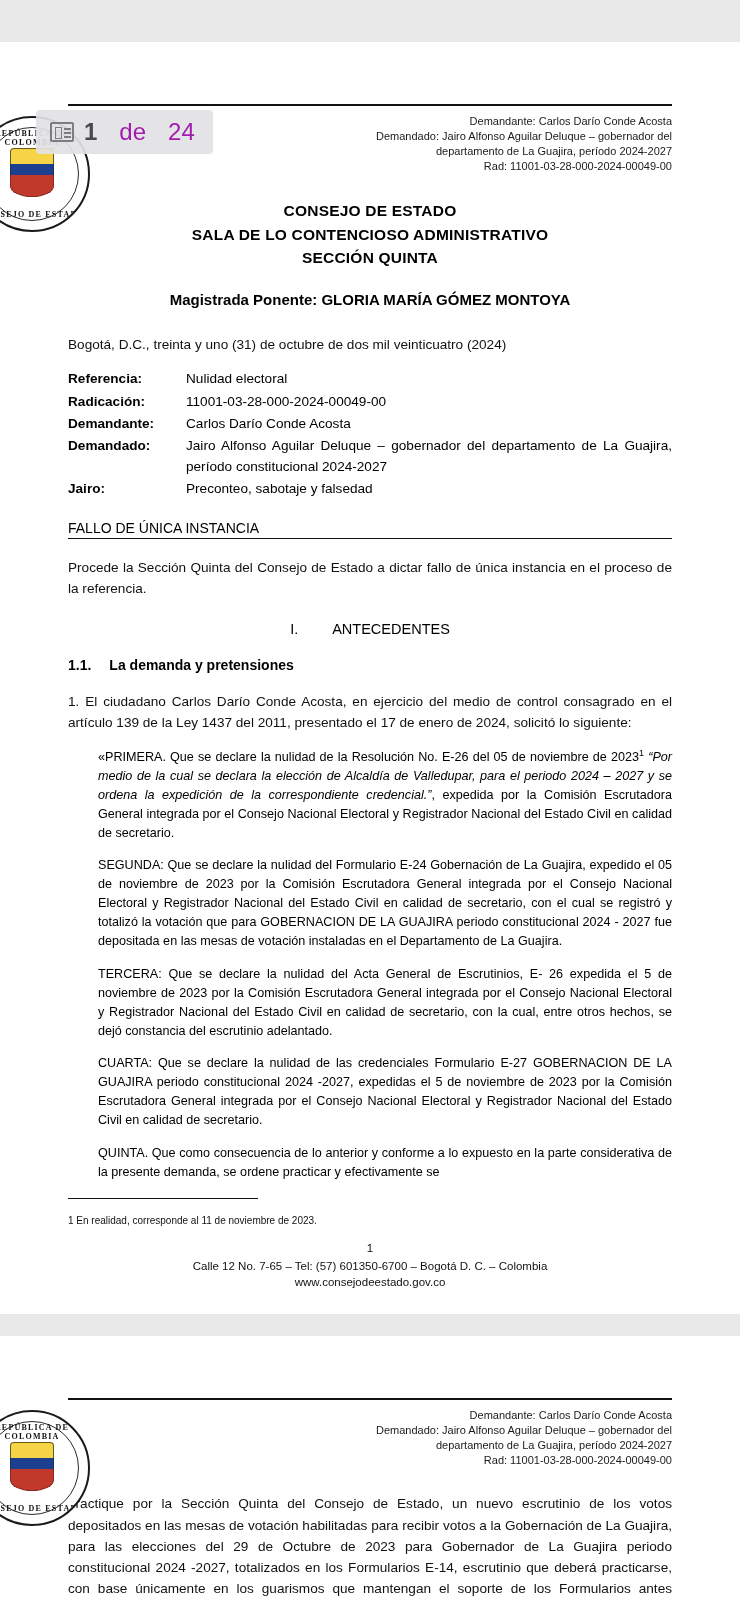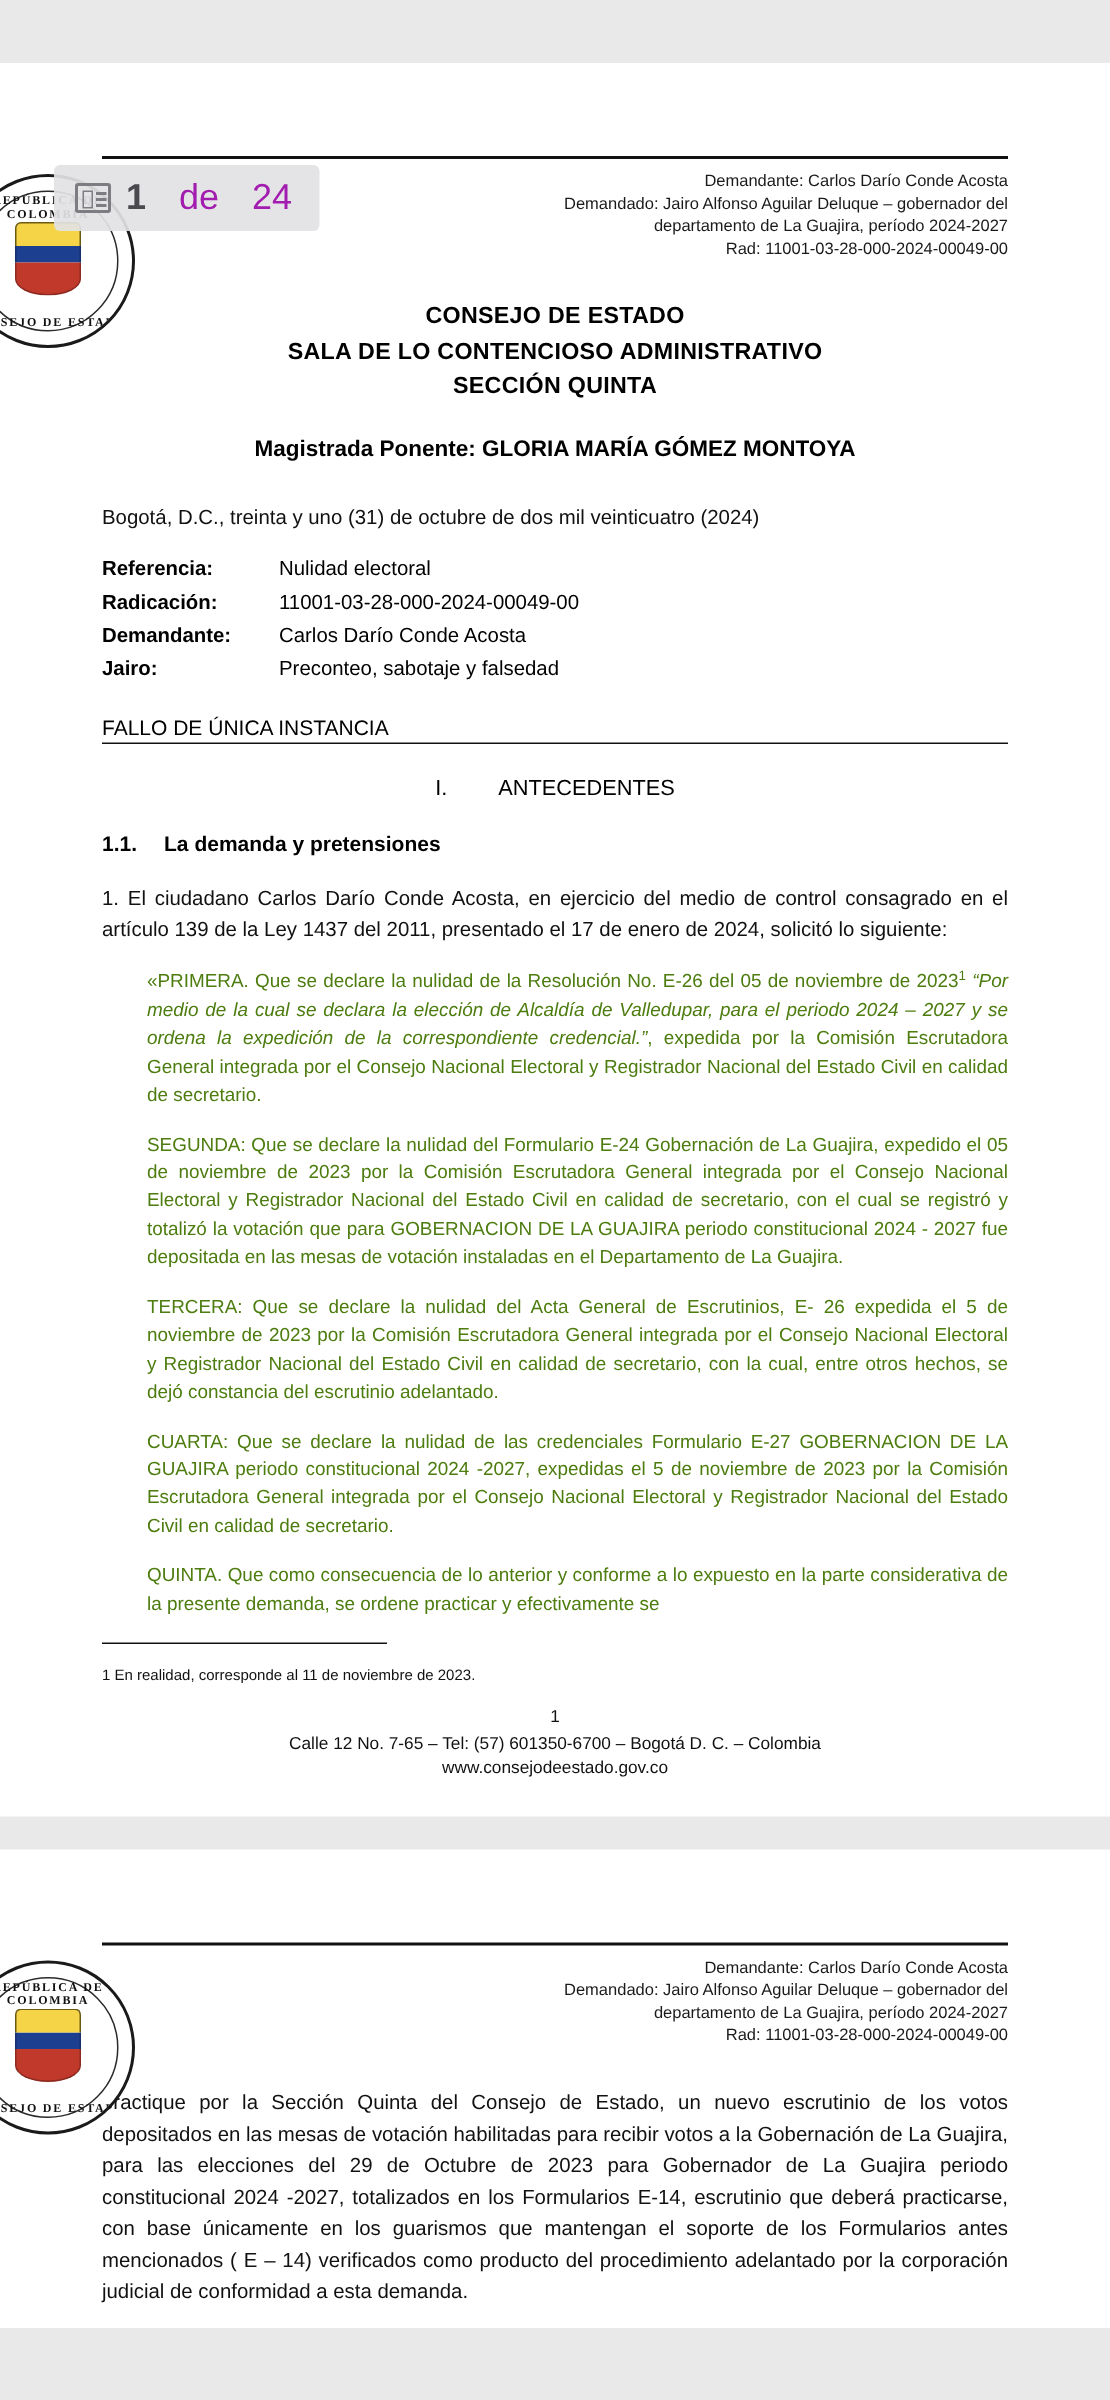--- a/index.html
+++ b/index.html
@@ -191,21 +191,21 @@
     margin: 0 0 18px 0;
   }
   .subhead .n { margin-right: 18px; }
 
   .quote {
     margin: 0 0 14px 0;
     padding-left: 30px;
     font-size: 12.6px;
     line-height: 1.5;
     text-align: justify;
-    color: #4d7c0f;
+    color: #000000;
   }
   .quote i { font-style: italic; }
   sup { font-size: 9px; }
 
   .footnote-sep {
     width: 190px;
     border-top: 1px solid #111;
     margin: 16px 0 4px 0;
   }
   .footnote {
@@ -274,28 +274,33 @@
       </tr>
       <tr>
         <td class="lbl">Radicación:</td>
         <td class="val">11001-03-28-000-2024-00049-00</td>
       </tr>
       <tr>
         <td class="lbl">Demandante:</td>
         <td class="val">Carlos Darío Conde Acosta</td>
       </tr>
       <tr>
+        <td class="lbl">Demandado:</td>
+        <td class="val">Jairo Alfonso Aguilar Deluque – gobernador del departamento de La Guajira, período constitucional 2024-2027</td>
+      </tr>
+      <tr>
         <td class="lbl">Jairo:</td>
         <td class="val">Preconteo, sabotaje y falsedad</td>
       </tr>
     </tbody>
       </table>
 
     <div class="section-rule">FALLO DE ÚNICA INSTANCIA</div>
 
+    <p class="body">Procede la Sección Quinta del Consejo de Estado a dictar fallo de única instancia en el proceso de la referencia.</p>
 
     <div class="roman">
       <span class="numeral">I.</span><span>ANTECEDENTES</span>
     </div>
 
     <div class="subhead">
       <span class="n">1.1.</span><span>La demanda y pretensiones</span>
     </div>
 
     <p class="body">1. El ciudadano Carlos Darío Conde Acosta, en ejercicio del medio de control consagrado en el artículo 139 de la Ley 1437 del 2011, presentado el 17 de enero de 2024, solicitó lo siguiente:</p>

